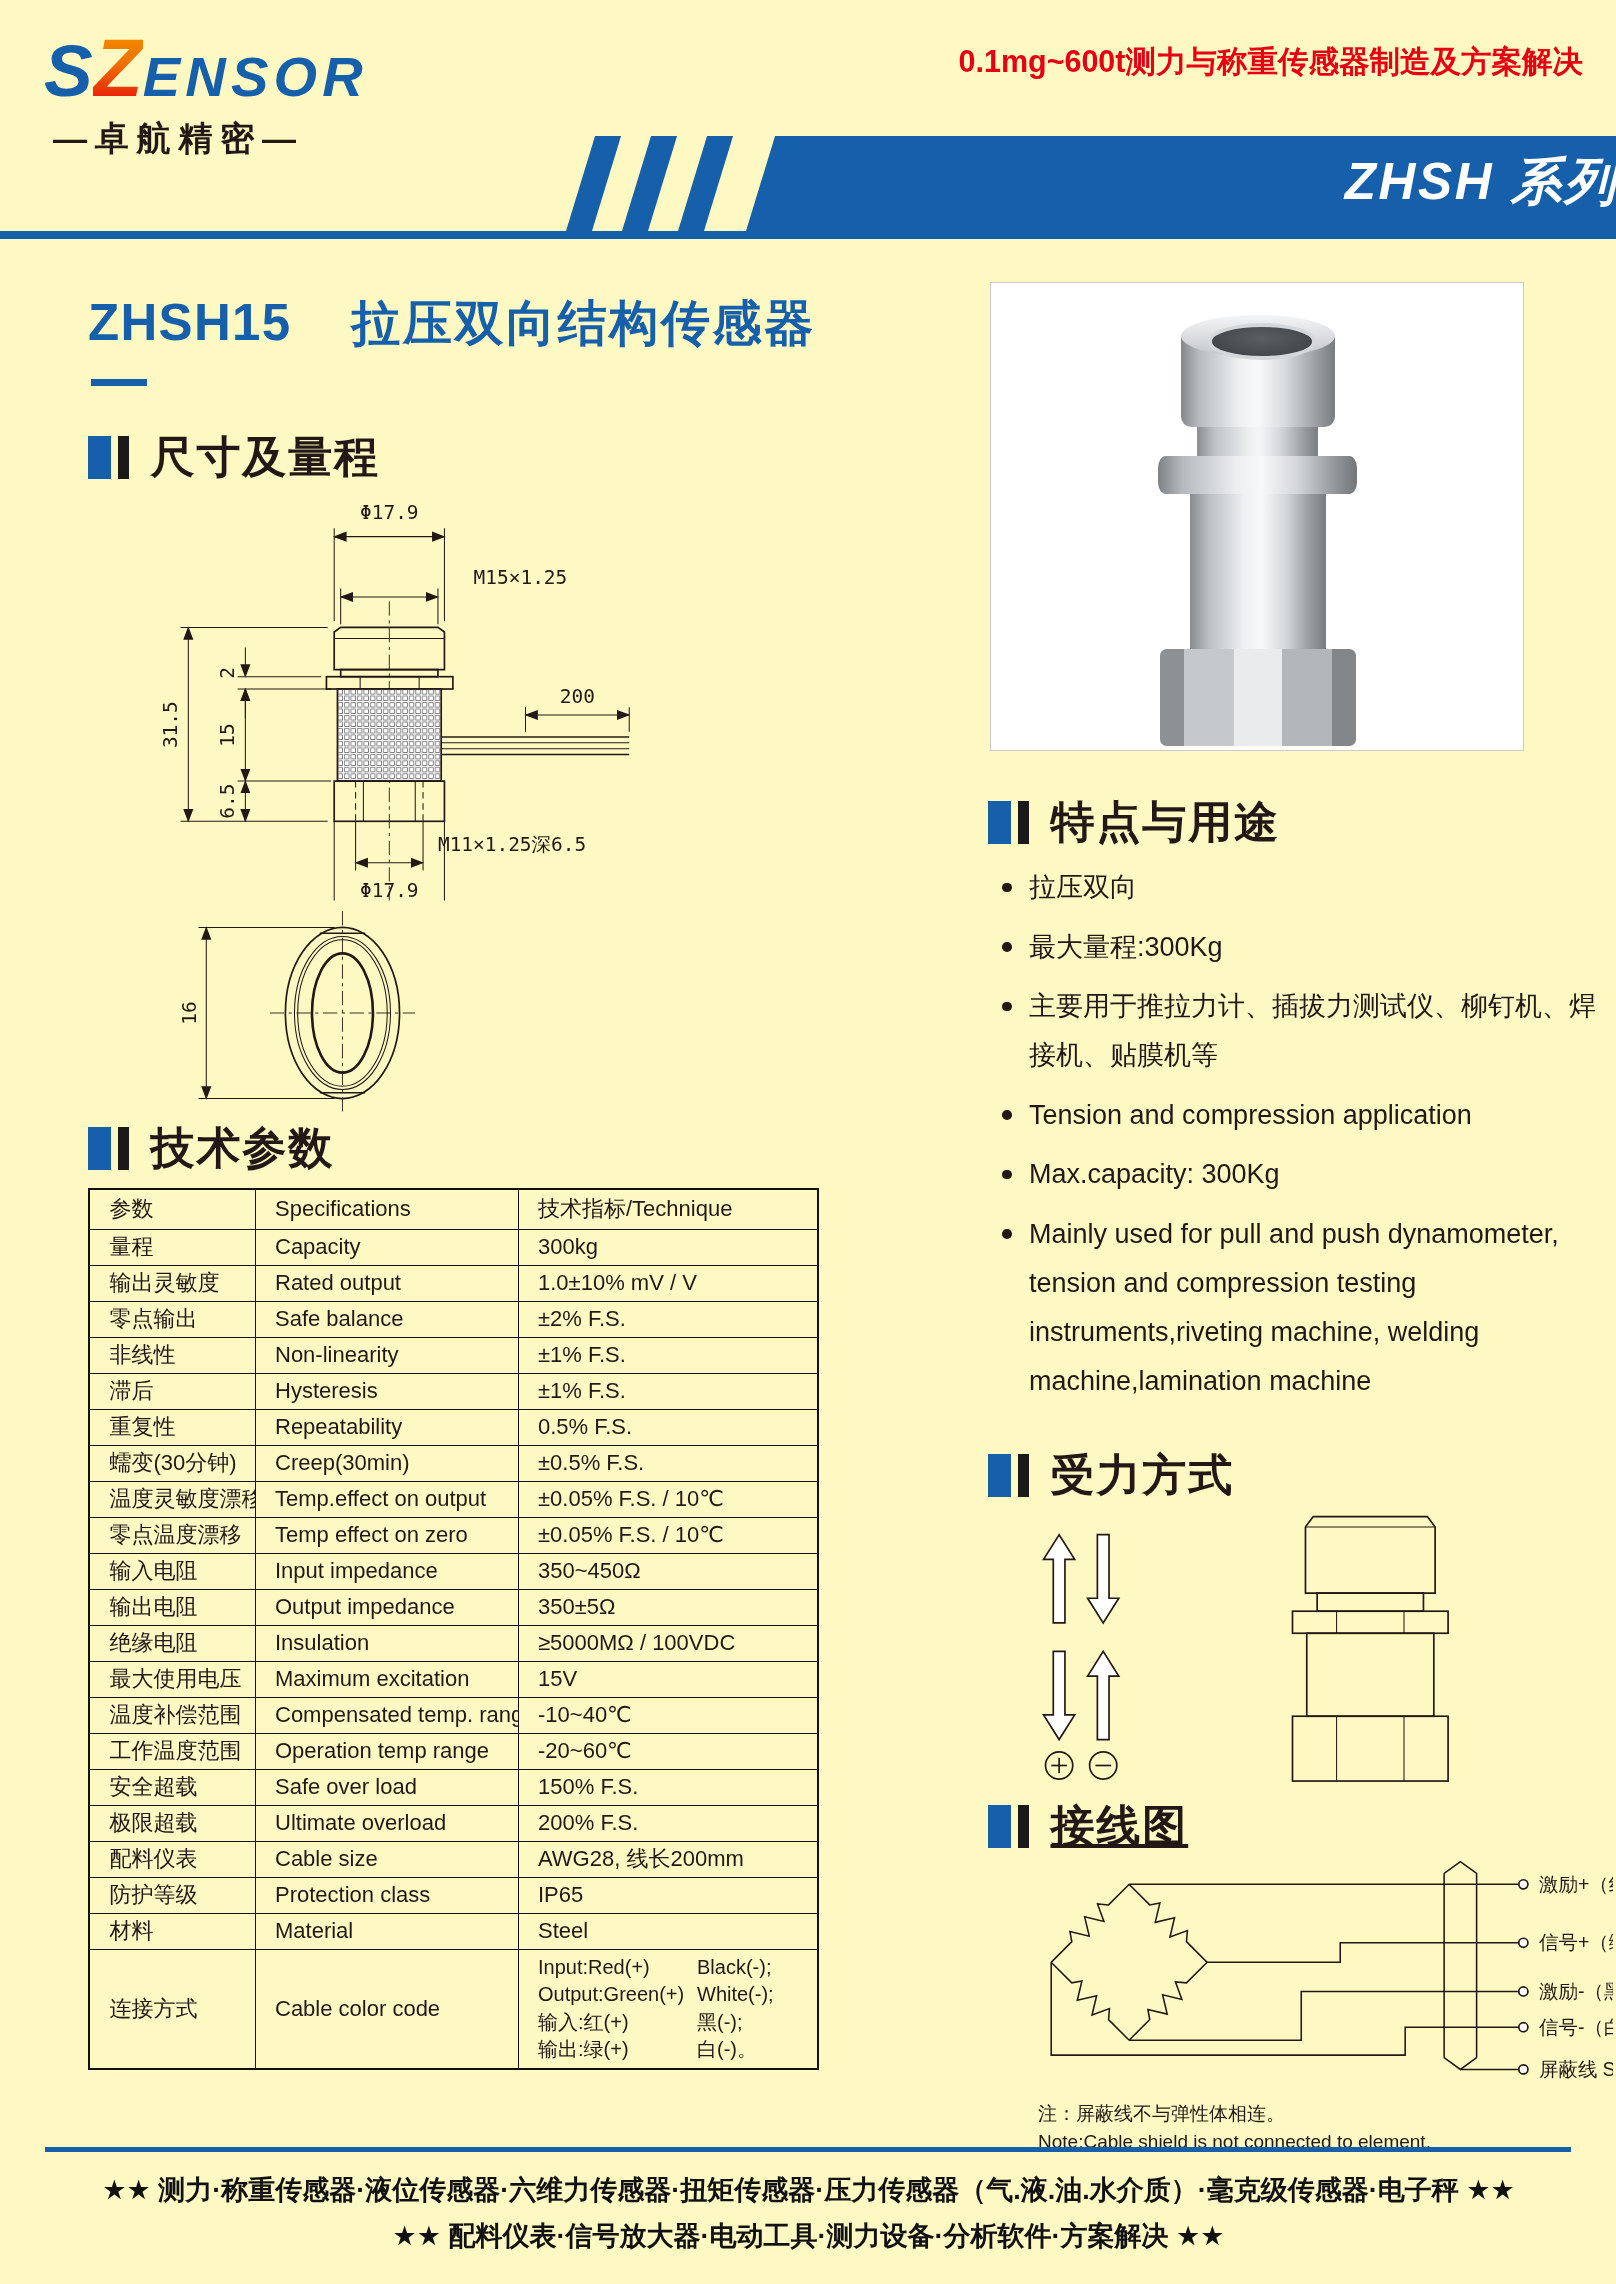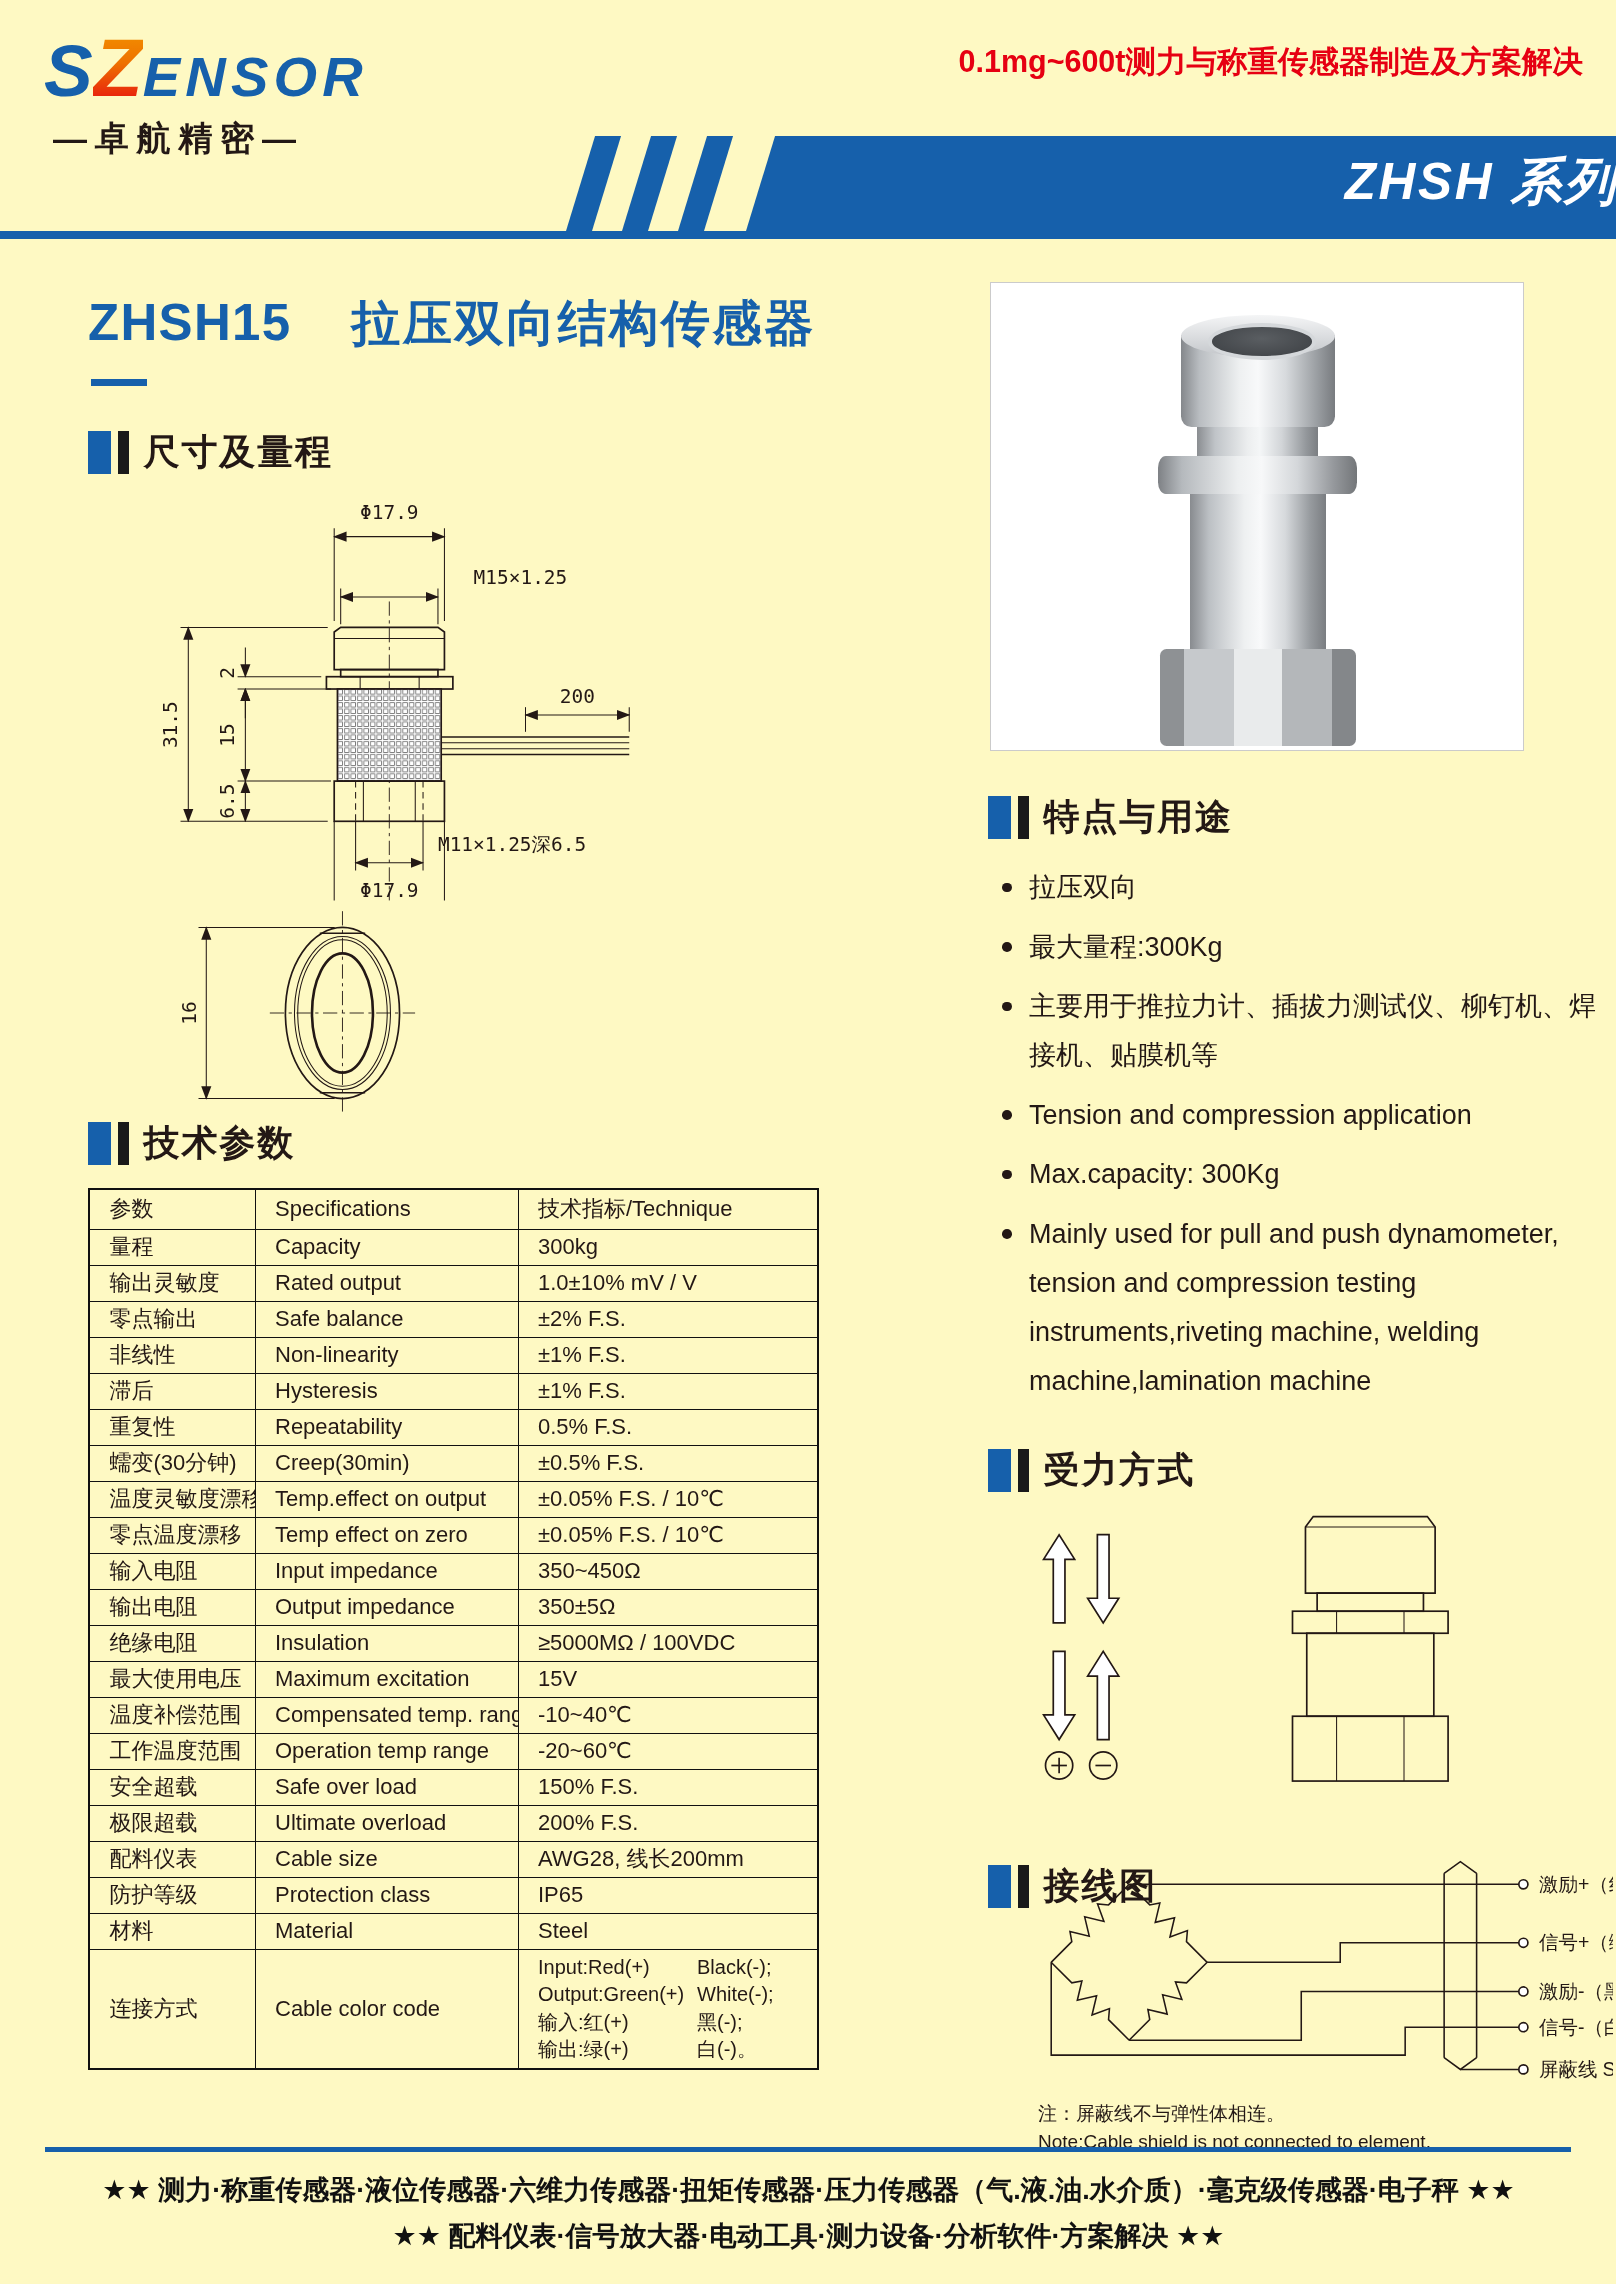--- a/index.html
+++ b/index.html
@@ -27,26 +27,26 @@
   
   .title-row{position:absolute;left:88px;top:291px;white-space:nowrap;color:#1660ab;font-weight:800;}
   .title-model{font-size:51px;letter-spacing:1.3px;}
   .title-name{font-size:49px;margin-left:60px;letter-spacing:2.6px;}
   .title-dash{position:absolute;left:91px;top:379px;width:56px;height:6.5px;background:#1660ab;}
 
   
   .sec{position:absolute;display:flex;align-items:center;}
   .sec .bar-b{width:23.4px;height:43px;background:#1660ab;}
   .sec .bar-k{width:11px;height:43px;background:#1a1a1a;margin-left:7.1px;}
-  .sec .sec-txt{font-size:36px;font-weight:800;color:#231815;margin-left:14px;letter-spacing:1.9px;white-space:nowrap;}
+  .sec .sec-txt{font-size:44px;font-weight:800;color:#231815;margin-left:21px;letter-spacing:1.9px;white-space:nowrap;}
   #sec-dimensions{left:88px;top:428px;}
   #sec-params{left:88px;top:1119px;}
   #sec-features{left:988px;top:793px;}
   #sec-force{left:988px;top:1446px;}
-  #sec-wiring{left:988px;top:1862px;}
+  #sec-wiring{left:988px;top:1797px;text-decoration:underline;}
 
   
   .drawing-svg{position:absolute;}
   #side-view{left:110px;top:488px;}
   #bottom-view{left:167px;top:906px;}
   #force-svg{left:1007px;top:1501px;}
   #wiring-svg{left:996px;top:1855px;}
   .ln{stroke:#231815;stroke-width:2.6;fill:none;}
   .lnthin{stroke:#231815;stroke-width:1.6;fill:none;}
   .cl{stroke:#231815;stroke-width:1.4;fill:none;stroke-dasharray:22 7 5 7;}

